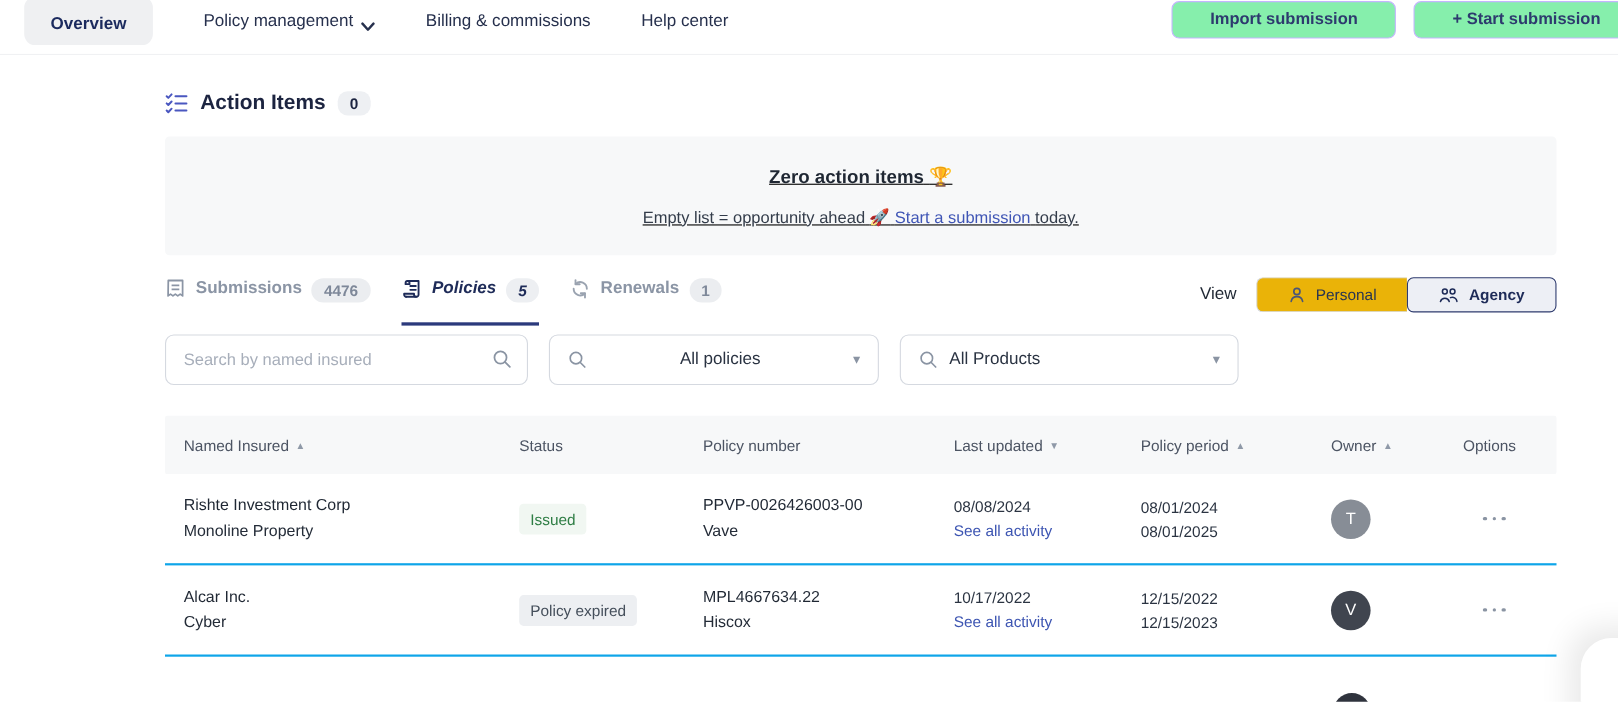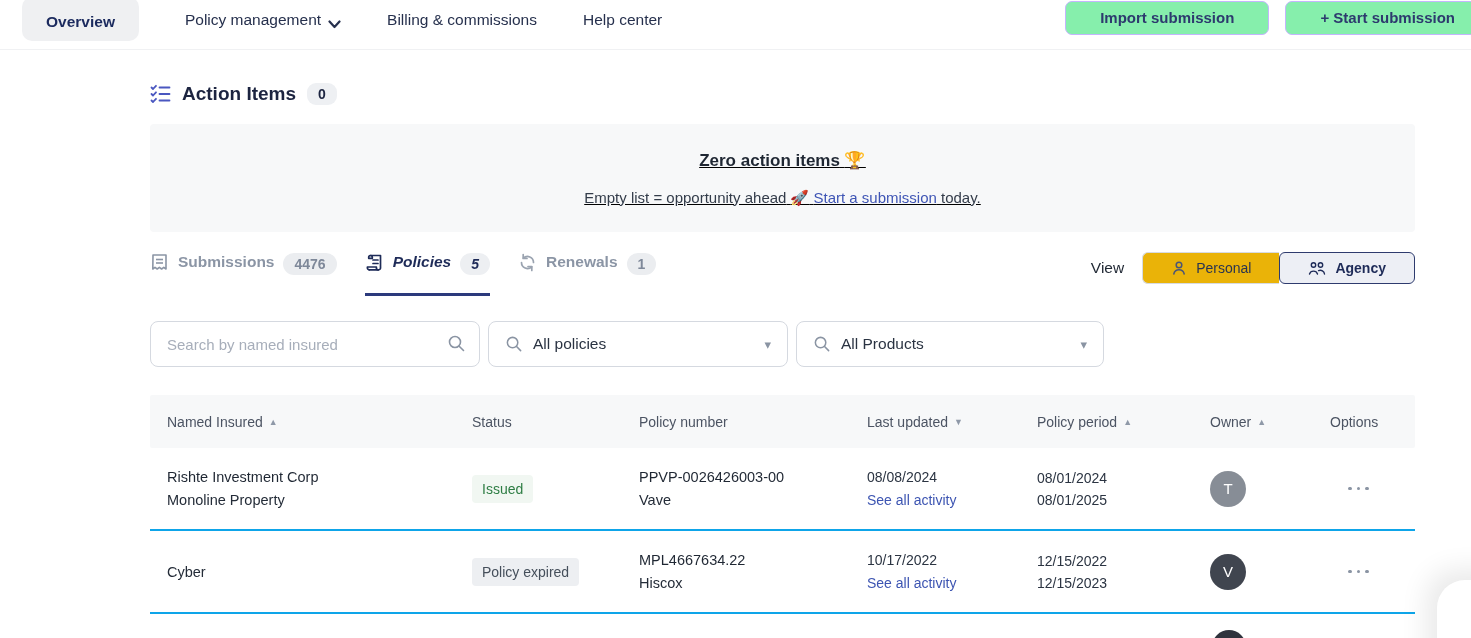--- a/index.html
+++ b/index.html
@@ -47,29 +47,29 @@
   .view-label { font-size:15.5px; color:#1f2733; }
   .segment { display:flex; }
   .seg { height:32px; padding:0 28px; display:flex; align-items:center; gap:9px;
     font-size:14px; cursor:pointer; }
   .seg-personal { background:#eab308; border:1px solid #d7dbe2; border-right:none;
     border-radius:6px 0 0 6px; color:#2a3550; }
   .seg-agency { background:#edeff5; border:1.5px solid #2e3b6e; border-radius:6px;
     color:#1e2b58; font-weight:700; }
 
   
-  .filters { margin-top:25px; display:flex; gap:8px; }
+  .filters { margin-top:8px; display:flex; gap:19px; }
   .search-box { position:relative; width:330px; }
   .search-box input { width:100%; height:46px; border:1px solid #d5d9e0; border-radius:8px;
     padding:0 40px 0 16px; font-size:15px; color:#2a3342; font-family:inherit; outline:none; }
   .search-box input::placeholder { color:#a7aeba; }
   .search-box .s-icon { position:absolute; right:14px; top:13px; }
   .dropdown { height:46px; border:1px solid #d5d9e0; border-radius:8px; display:flex;
     align-items:center; padding:0 16px; gap:10px; cursor:pointer; background:#fff; }
-  .dd-policies { width:300px; } .dd-products { width:308px; }
+  .dd-policies { width:300px;text-align:center; } .dd-products { width:308px; }
   .dropdown .dd-text { flex:1; font-size:15.5px; color:#2a3342; font-weight:500; }
   .dropdown .caret { color:#8a94a3; font-size:13px; }
 
   
   .table { margin-top:28px; }
   .tgrid { display:grid; grid-template-columns:305px 167px 228px 170px 173px 120px 1fr;
     padding-left:17px; align-items:center; }
   .thead { background:#f7f8f9; height:53px; border-radius:2px; }
   .th { font-size:14px; color:#4c5463; display:flex; align-items:center; gap:6px; }
   .sort-arrow { font-size:9px; color:#8f99a8; }
@@ -306,20 +306,21 @@
           <div class="options-dots">
               <i></i>
               <i></i>
               <i></i>
             </div>
         </div>
       </div>
 
       <div class="tgrid trow">
         <div>
+          <div class="cell-main">Alcar Inc.</div>
           <div class="cell-sub">Cyber</div>
         </div>
         <div>
           <span class="badge badge-neutral">Policy expired</span>
         </div>
         <div>
           <div class="cell-main">MPL4667634.22</div>
           <div class="cell-sub">Hiscox</div>
         </div>
         <div>

